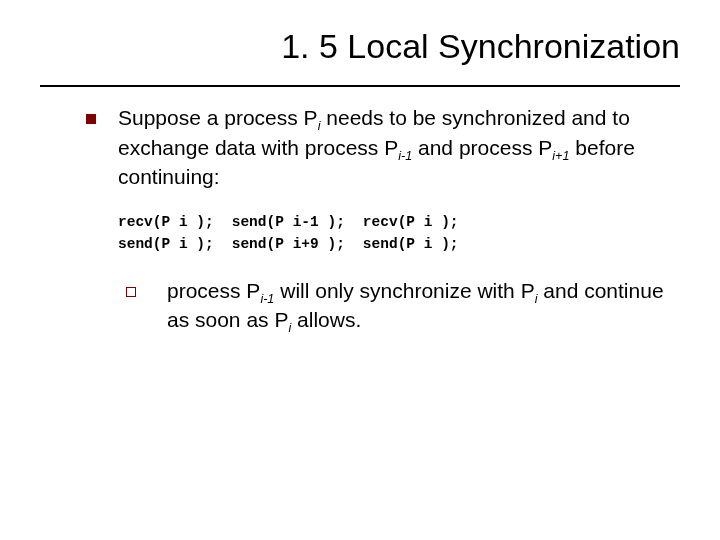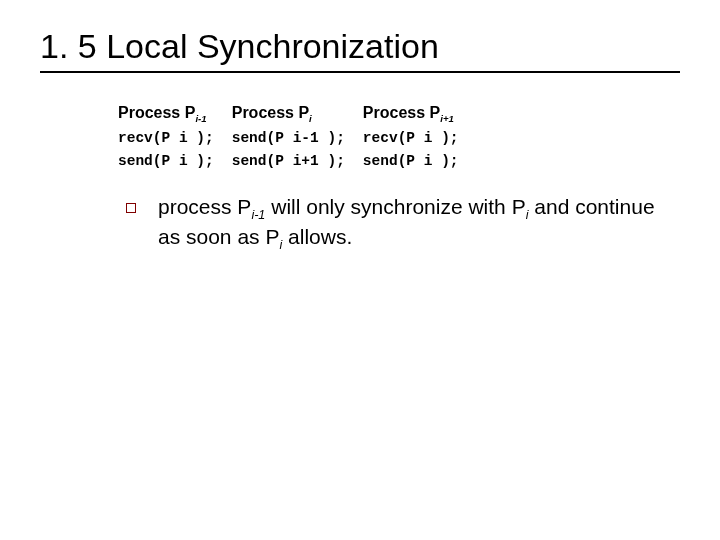--- a/index.html
+++ b/index.html
@@ -17,22 +17,23 @@
     width: 720px;
     height: 540px;
     padding: 28px 40px 20px 40px;
     position: relative;
   }
   .title {
     font-size: 34px;
     font-weight: 400;
     line-height: 1.1;
     border-bottom: 2px solid #000;
-    padding-bottom: 6px;
+    padding-bottom: 20px;
     margin: 0 0 18px 0;
+    text-align: right;
   }
   .b1 {
     display: flex;
     margin: 0 0 10px 46px;
     font-size: 21px;
     line-height: 1.28;
   }
   .b1 .bullet {
     width: 10px;
     height: 10px;
@@ -72,53 +73,53 @@
     width: 10px;
     height: 10px;
     border: 1.5px solid #800000;
     box-sizing: border-box;
     flex: 0 0 10px;
     margin-top: 9px;
     margin-right: 22px;
   }
   .b2 .txt {
     flex: 1;
+    margin-left: 9px;
   }
   sub {
     font-size: 60%;
     font-style: italic;
   }
   .gap { height: 10px; }
   .gap2 { height: 20px; }
 </style>
 </head>
 <body>
 
 <div class="slide">
 
   <h1 class="title">1. 5 Local Synchronization</h1>
 
+  <div class="b1">
+    <span class="bullet"></span>
+    <span class="txt">Suppose a process P<sub>i</sub> needs to be synchronized and to exchange data with process P<sub>i-1</sub> and process P<sub>i+1</sub> before continuing:</span>
+  </div>
 
   <div class="gap"></div>
 
   <table class="code-table">
     <tbody>
-        <tr>
-      <td class="code-header">Process P<sub>i-1</sub></td>
-      <td class="code-header">Process P<sub>i</sub></td>
-      <td class="code-header">Process P<sub>i+1</sub></td>
-    </tr>
     <tr>
       <td class="code">recv(P i );</td>
       <td class="code">send(P i-1 );</td>
       <td class="code">recv(P i );</td>
     </tr>
     <tr>
       <td class="code">send(P i );</td>
-      <td class="code">send(P i+1 );</td>
+      <td class="code">send(P i+9 );</td>
       <td class="code">send(P i );</td>
     </tr>
   </tbody>
     </table>
 
   <div class="gap2"></div>
 
 
   <div class="b2">
     <span class="bullet"></span>

